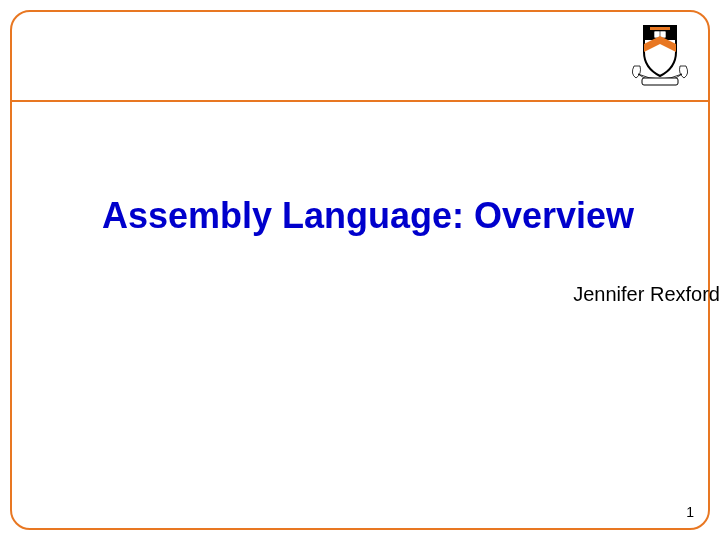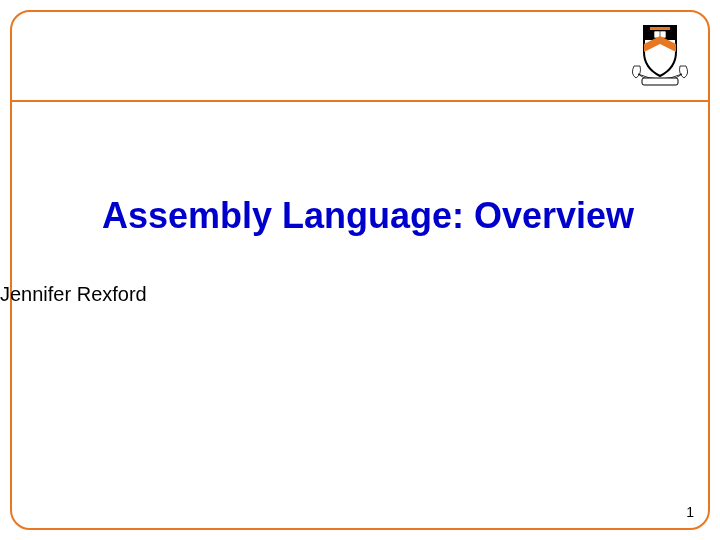--- a/index.html
+++ b/index.html
@@ -46,23 +46,24 @@
     text-align: center;
     font-size: 36px;
     font-weight: bold;
     color: #0000CC;
   }
   .author {
     position: absolute;
     top: 283px;
     left: 0;
     width: 720px;
-    text-align: left;
+    text-align: right;
     font-size: 20px;
     color: #000000;
+    padding-left: 35px;
   }
   .page-number {
     position: absolute;
     bottom: 20px;
     right: 26px;
     font-size: 14px;
     color: #000000;
   }
 </style>
 </head>

